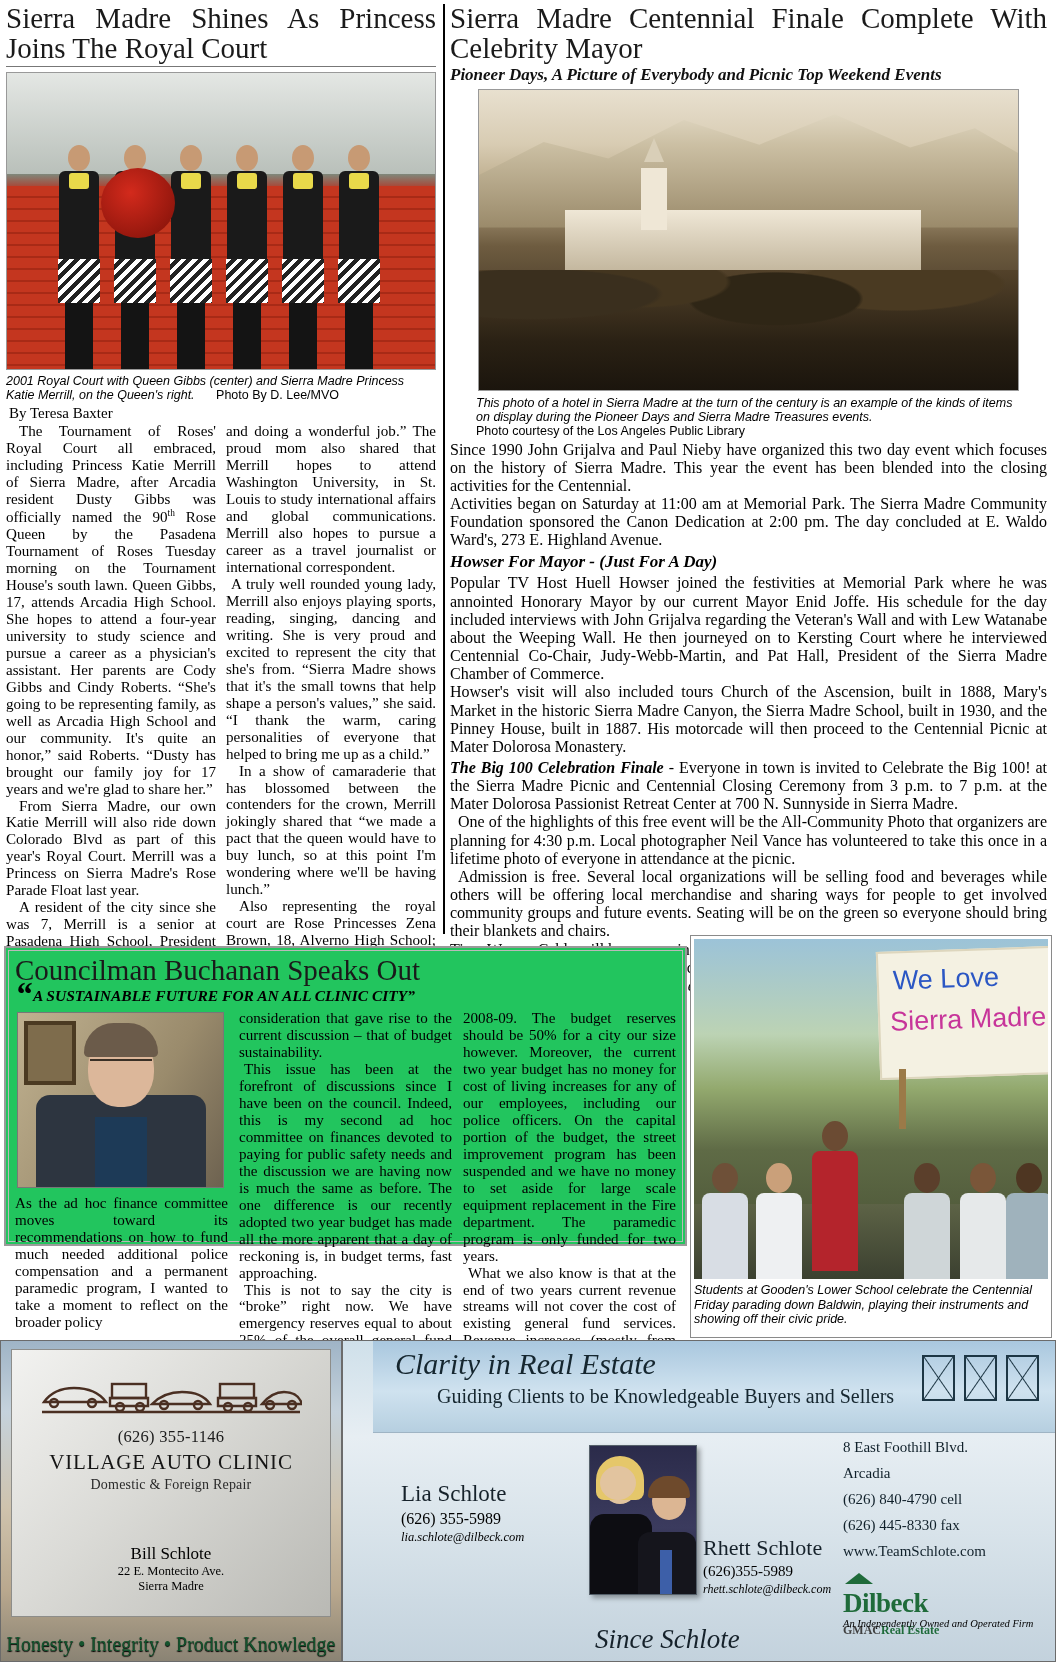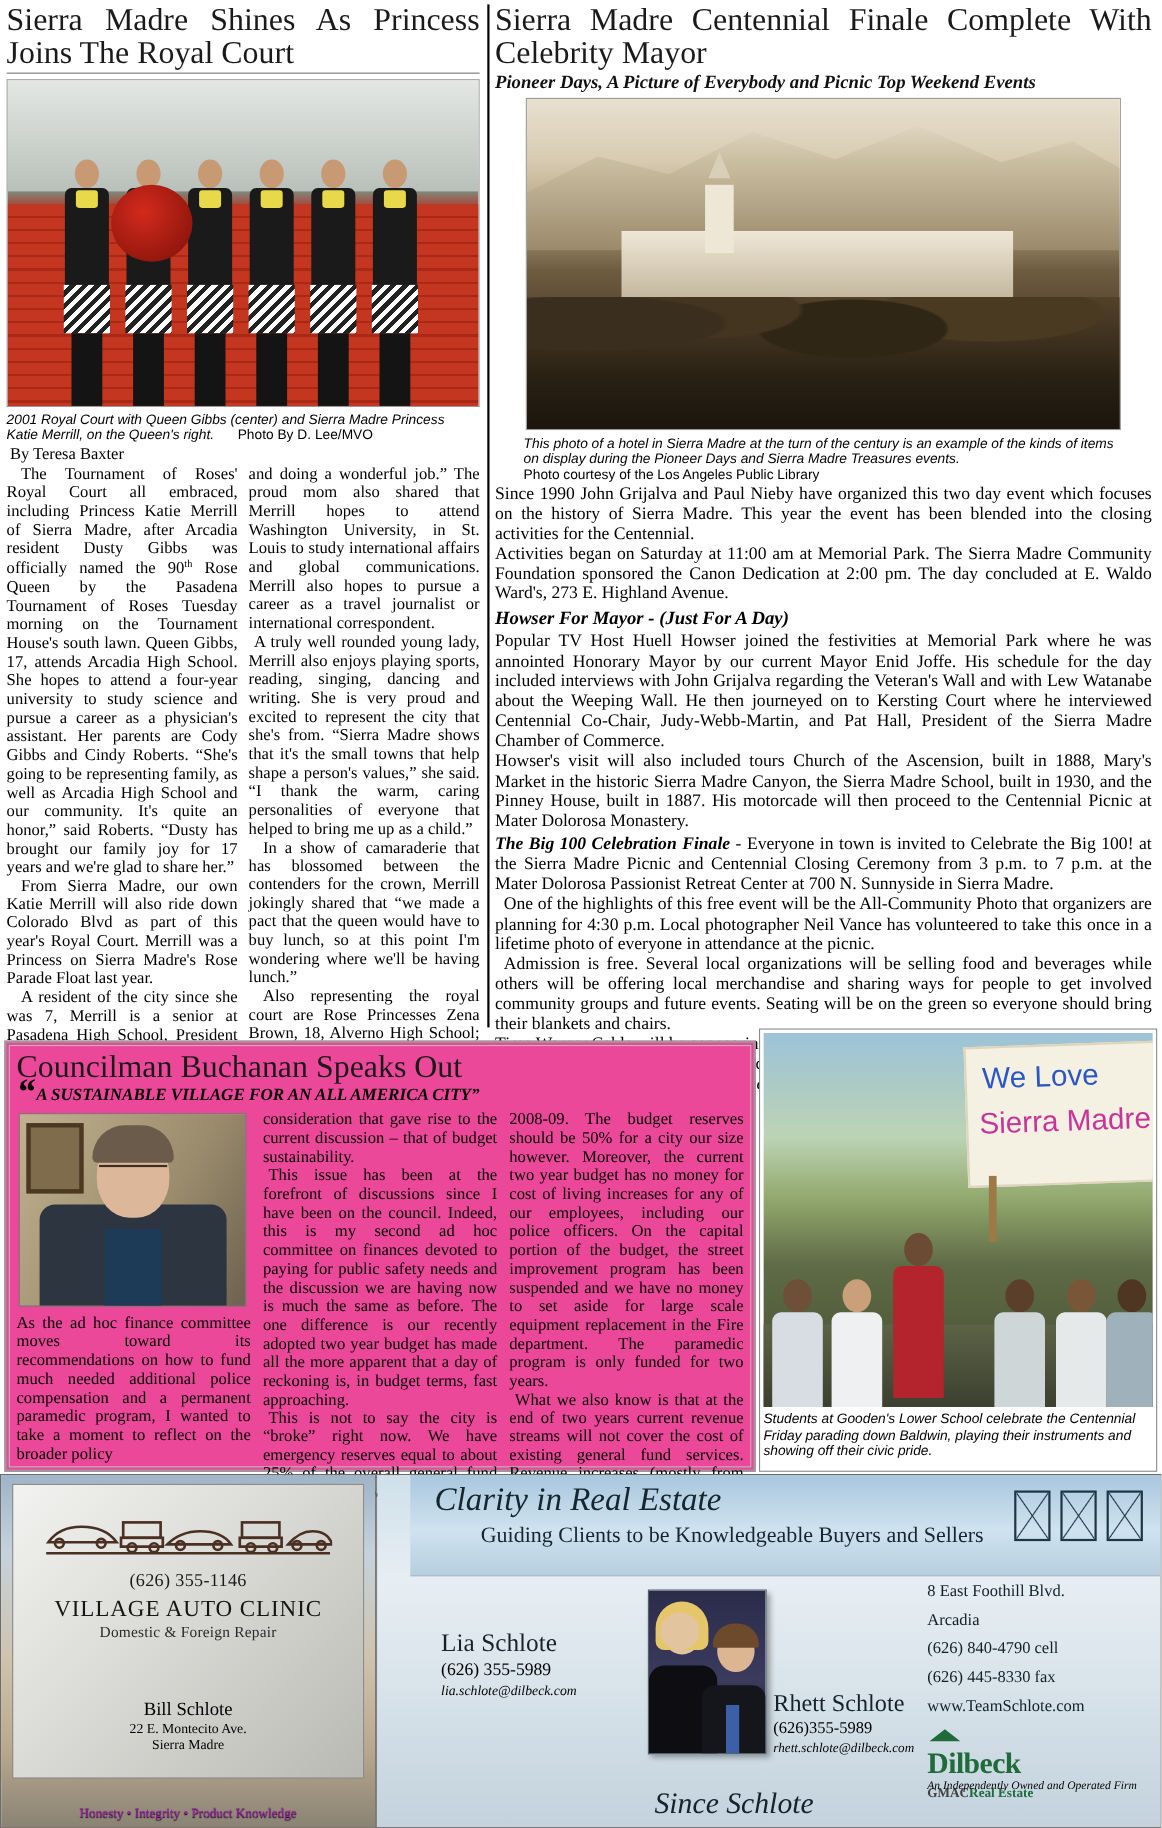--- a/index.html
+++ b/index.html
@@ -93,23 +93,23 @@
   }
   .inline-subhead { font-style: italic; font-weight: 700; }
   .italic-note { font-style: italic; font-size: 15.5px; }
 
   sup.ord { font-size: 0.62em; vertical-align: super; }
 
   
   .buchanan-wrap {
     position: absolute;
     left: 4px; top: 946px;
-    width: 683px; height: 392px;
+    width: 683px; height: 300px;
     border: 2px solid #9a9a9a;
-    background: #ec4899;
+    background: #22c55e;
     padding: 2px;
   }
   .buchanan-inner { border: 1px solid #b9b9b9; width: 100%; height: 100%; padding: 3px 6px 3px 6px; position: relative;}
   h1.buch-head {
     font-size: 29px;
     line-height: 1;
     margin: 2px 0 0 0;
     font-weight: 400;
     color: #1a1a1a;
   }
@@ -188,21 +188,21 @@
     font-size: 14px; text-align: center; margin-top: 2px; color: #2a2a2a; letter-spacing: 0.2px;
   }
   .auto-person {
     position: absolute; left: 50%; transform: translateX(-50%); bottom: 22px; text-align: center;
   }
   .auto-person .nm { font-size: 17px; }
   .auto-person .ad1 { font-size: 12.5px; }
   .auto-person .ad2 { font-size: 12.5px; }
   .auto-tag {
     position: absolute; left: 0; right: 0; bottom: 5px;
-    text-align: center; color: #a21caf; font-size: 12px;
+    text-align: center; color: #14532d; font-size: 20px;
     font-family: "Liberation Serif", serif;
     text-shadow: 0 1px 1px #000;
   }
 
   .re-bg { position: absolute; inset: 0; background: linear-gradient(180deg,#cfe0ea 0%,#e7eef3 30%,#d8e3ea 60%,#c3d2dd 100%); }
   .re-banner {
     position: absolute; left: 30px; right: 0; top: 0; height: 92px;
     background: linear-gradient(180deg,#a9c7de 0%,#cfe2ef 55%,#b6cfe0 100%);
     border-bottom: 1px solid #9fb4c4;
   }
@@ -427,21 +427,21 @@
       <p class="wide ind">One of the highlights of this free event will be the All-Community Photo that organizers are planning for 4:30 p.m. Local photographer Neil Vance has volunteered to take this once in a lifetime photo of everyone in attendance at the picnic.</p>
       <p class="wide ind">Admission is free.  Several local organizations will be selling food and beverages while others will be offering local merchandise and sharing ways for people to get involved community groups and future events. Seating will be on the green so everyone should bring their blankets and chairs.</p>
       <p class="wide">Time Warner Cable will be sponsoring a showing of the MGM classic movie “The Wizard of Oz” along with a live appearance by costumed characters from the film.</p>
       <p class="wide italic-note">This event was unfolding at press time.  Complete coverage next week!</p>
     </div>
   </div>
 
   <div class="buchanan-wrap">
     <div class="buchanan-inner">
       <h1 class="buch-head">Councilman Buchanan Speaks Out</h1>
-      <div class="buch-quote"><span class="bigquote">“</span><span>A SUSTAINABLE VILLAGE FOR AN ALL AMERICA CITY”</span></div>
+      <div class="buch-quote"><span class="bigquote">“</span><span>A SUSTAINABLE FUTURE FOR AN ALL CLINIC CITY”</span></div>
 
       <div class="buch-cols">
         <div class="bc">
           <div class="buch-photo">
             <div class="ph-man">
               <div class="wall"></div>
               <div class="frame"></div>
               <div class="body"></div>
               <div class="shirt"></div>
               <div class="head"></div>

